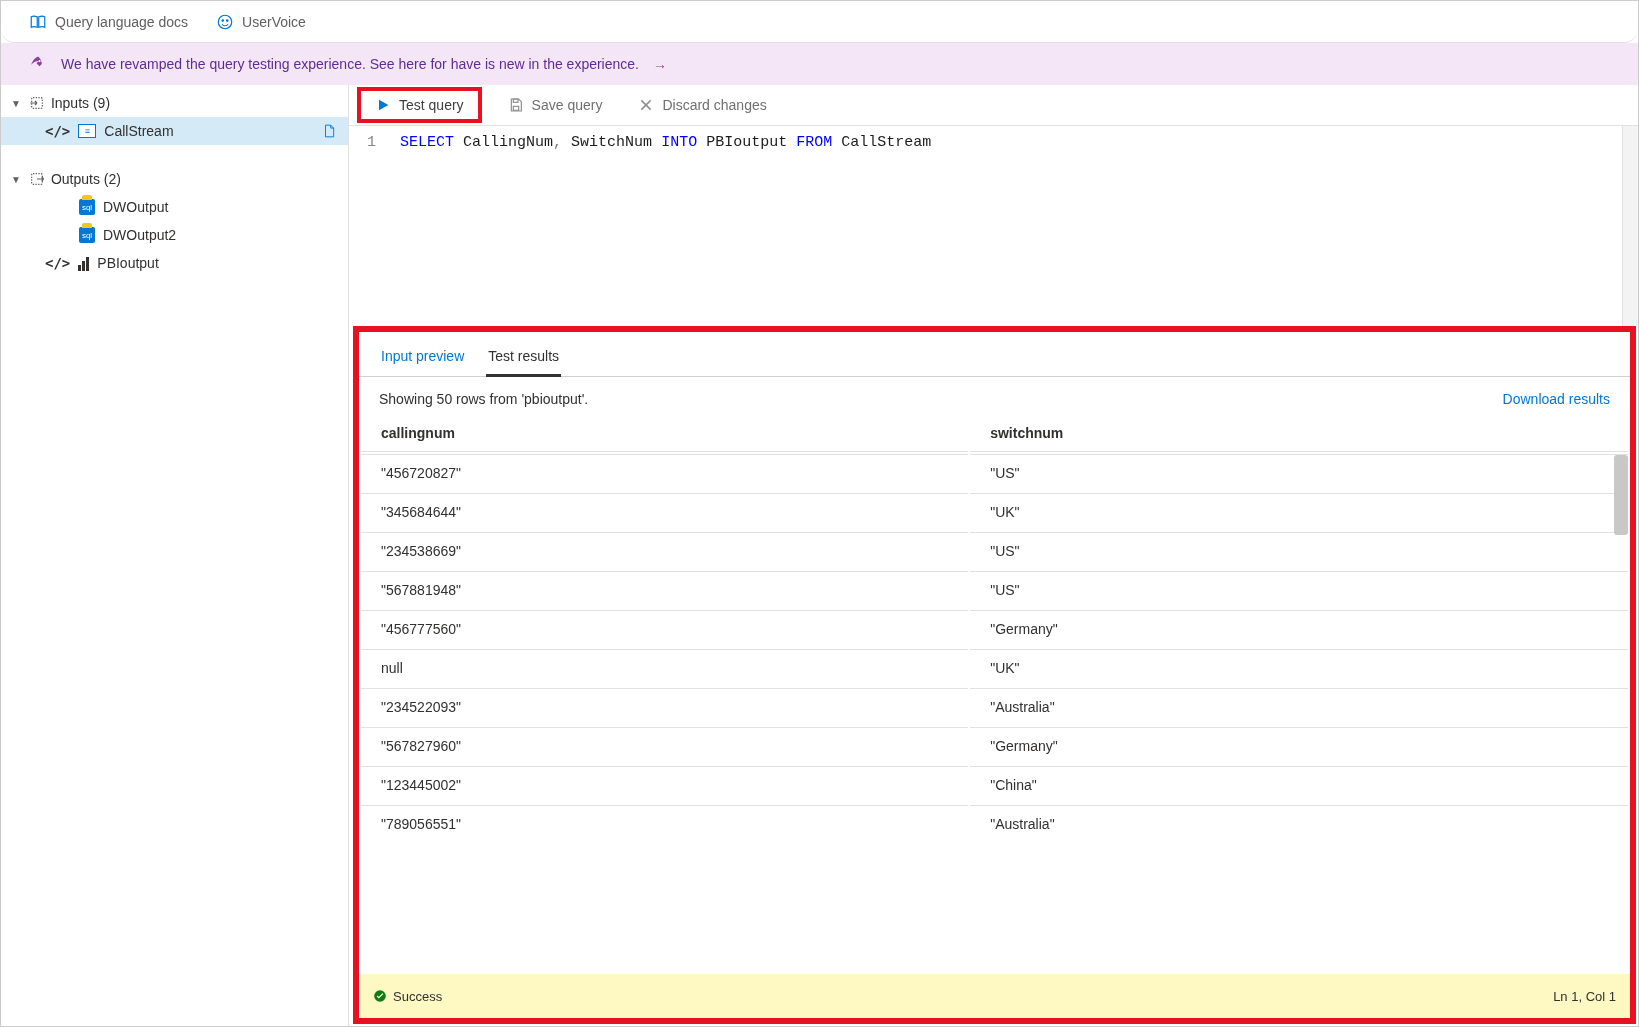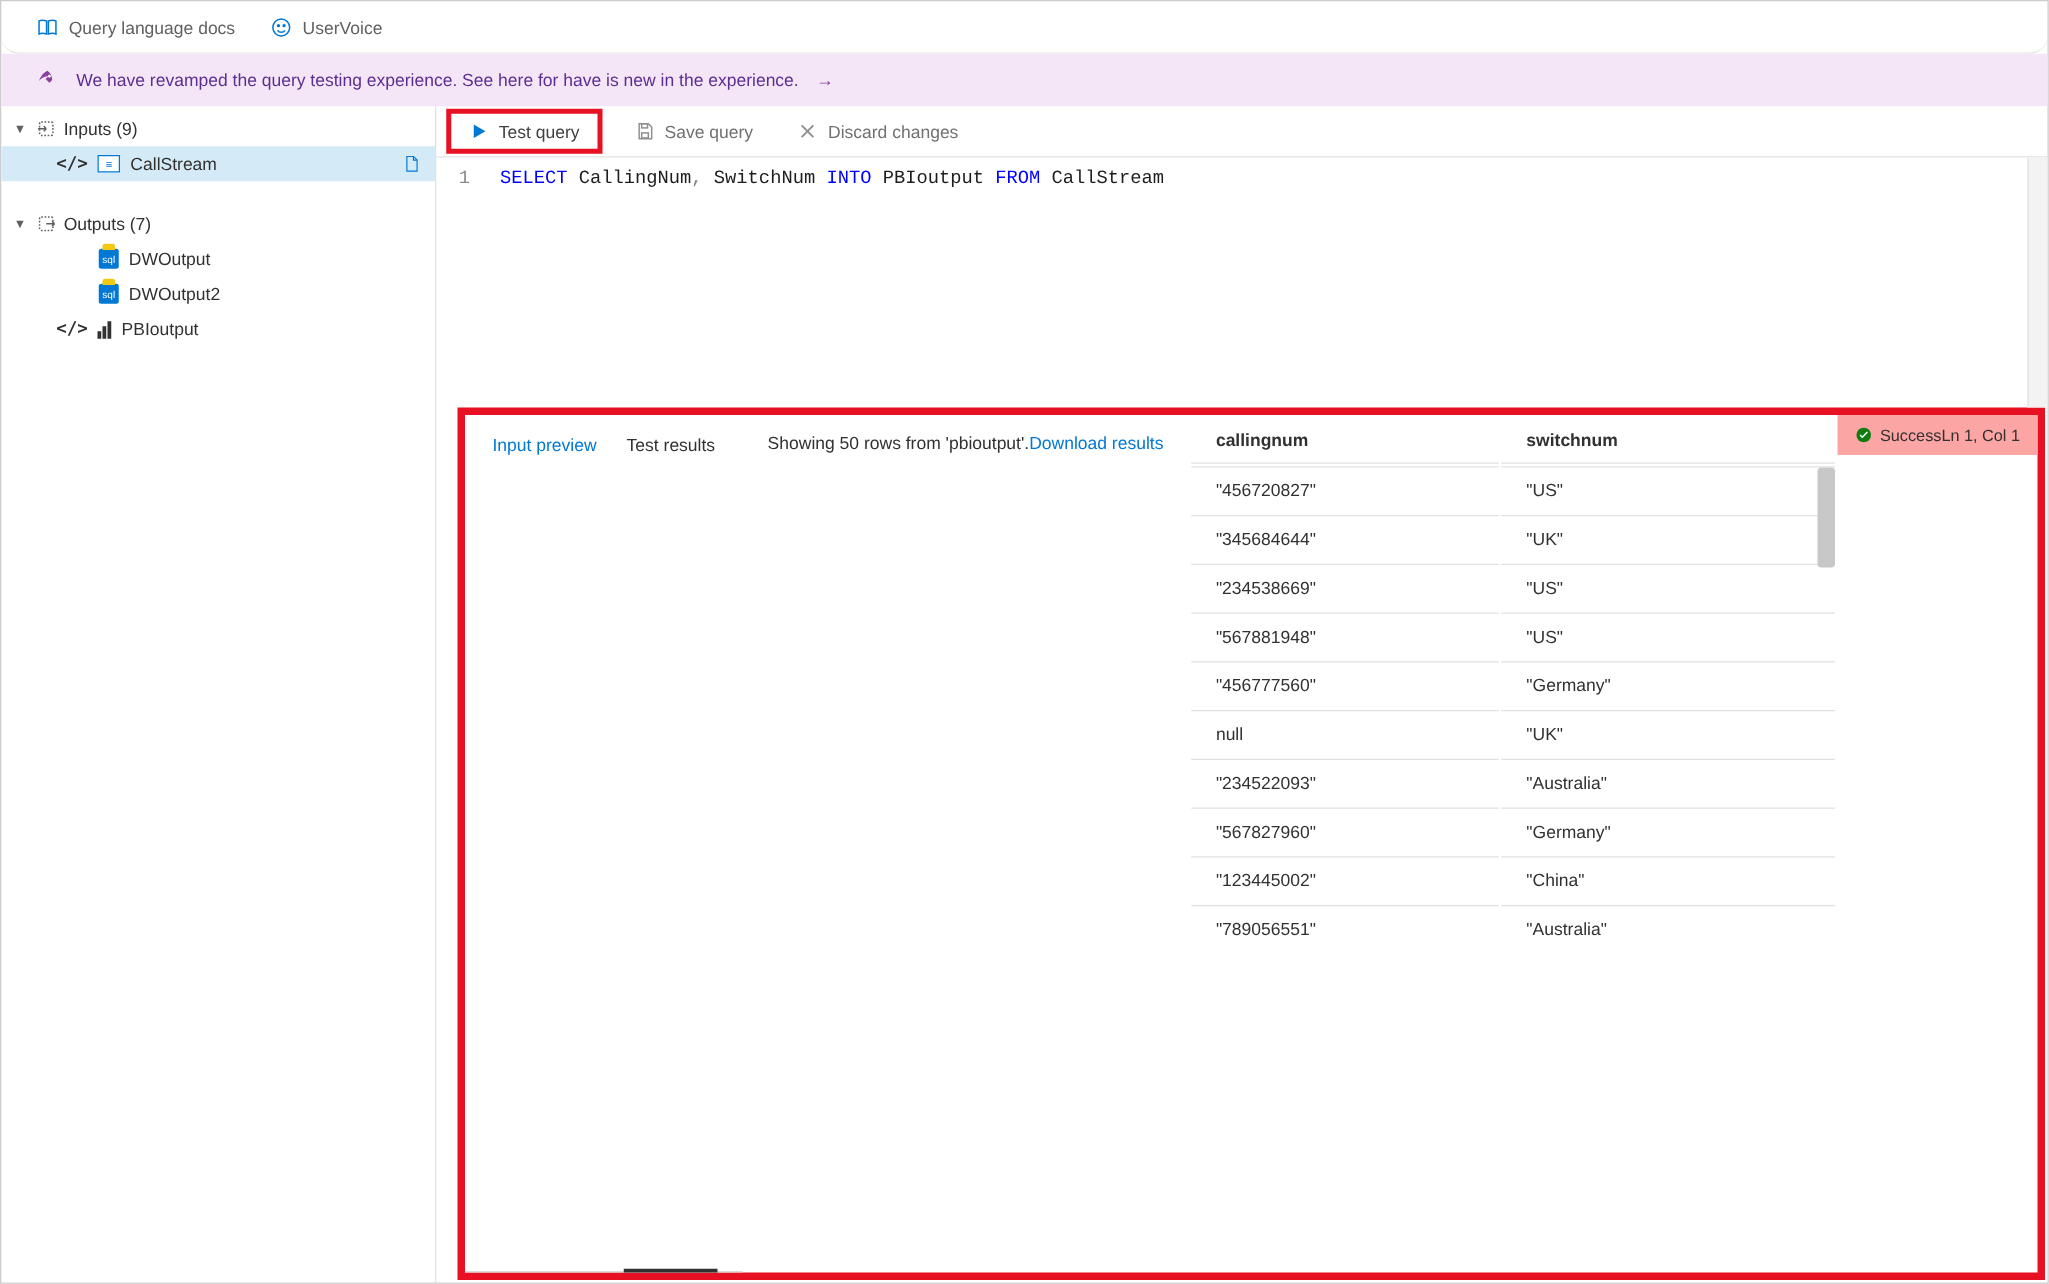--- a/index.html
+++ b/index.html
@@ -121,23 +121,23 @@
     .scrollbar-v {
       position: absolute;
       right: 0; top: 0;
       width: 16px; height: 100%;
       background: #f3f3f3;
       border-left: 1px solid #e1e1e1;
     }
     .results-panel {
       flex: 1;
       border: 6px solid #e81123;
-      margin: 0 2px 2px 17px;
-      display: flex;
-      flex-direction: row;
+      margin: 0 2px 2px 4px;
+      display: flex;
+      flex-direction: column;
       min-height: 0;
     }
     .tabs {
       display: flex;
       gap: 20px;
       padding: 10px 20px 0 20px;
       border-bottom: 1px solid #d0d0d0;
     }
     .tab {
       padding: 6px 2px 10px 2px;
@@ -171,24 +171,24 @@
     .results-table th {
       font-weight: 700;
       border-top: none;
       border-bottom: 1px solid #e1e1e1;
     }
     .results-table th:first-child, .results-table td:first-child { width: 48%; }
     .status-bar {
       display: flex;
       justify-content: space-between;
       align-items: center;
-      background: #fca5a5;
+      background: #fef9c3;
       padding: 4px 14px;
       font-size: 13px;
-      height: 32px;
+      height: 44px;
     }
     .status-left { display: flex; align-items: center; gap: 6px; }
     .status-left svg { width: 14px; height: 14px; }
     .icon-slot { display:inline-flex; align-items:center; justify-content:center; }
     .tree-icon-io { color:#606060; }
     .stream-icon-box { width:18px; height:14px; background:#fff; border:1px solid #0078d4; display:inline-flex; align-items:center; justify-content:center; font-size:9px; color:#0078d4;}
     .sql-badge { width:16px; height:16px; background:#0078d4; border-radius:2px; color:#fff; font-size:8px; display:inline-flex; align-items:center; justify-content:center; position:relative;}
     .sql-badge::before { content:""; position:absolute; top:-4px; left:3px; width:10px; height:5px; background:#f2c811; border-radius:2px 2px 0 0;}
     .code-braces { font-family: Consolas, monospace; font-weight:bold; color:#323130; }
     .pbi-icon { display:inline-flex; gap:1px; align-items:flex-end; height:16px;}
@@ -257,21 +257,21 @@
     </div>
 
     <div class="tree-header" style="margin-top:20px;">
       <span class="caret">▼</span>
       <span class="icon-slot tree-icon-io">
         <svg width="16" height="16" viewBox="0 0 24 24" fill="none" stroke="#606060" stroke-width="1.8">
             <rect x="4" y="4" width="16" height="16" rx="2" stroke-dasharray="2 2"></rect>
             <path d="M12 12h10m0 0l-3-3m3 3l-3 3"></path>
           </svg>
       </span>
-      <span>Outputs (7)</span>
+      <span>Outputs (2)</span>
     </div>
     <div class="tree-item" style="padding-left:78px;">
       <span class="sql-badge">sql</span>
       <span>DWOutput</span>
     </div>
     <div class="tree-item" style="padding-left:78px;">
       <span class="sql-badge">sql</span>
       <span>DWOutput2</span>
     </div>
     <div class="tree-item">

